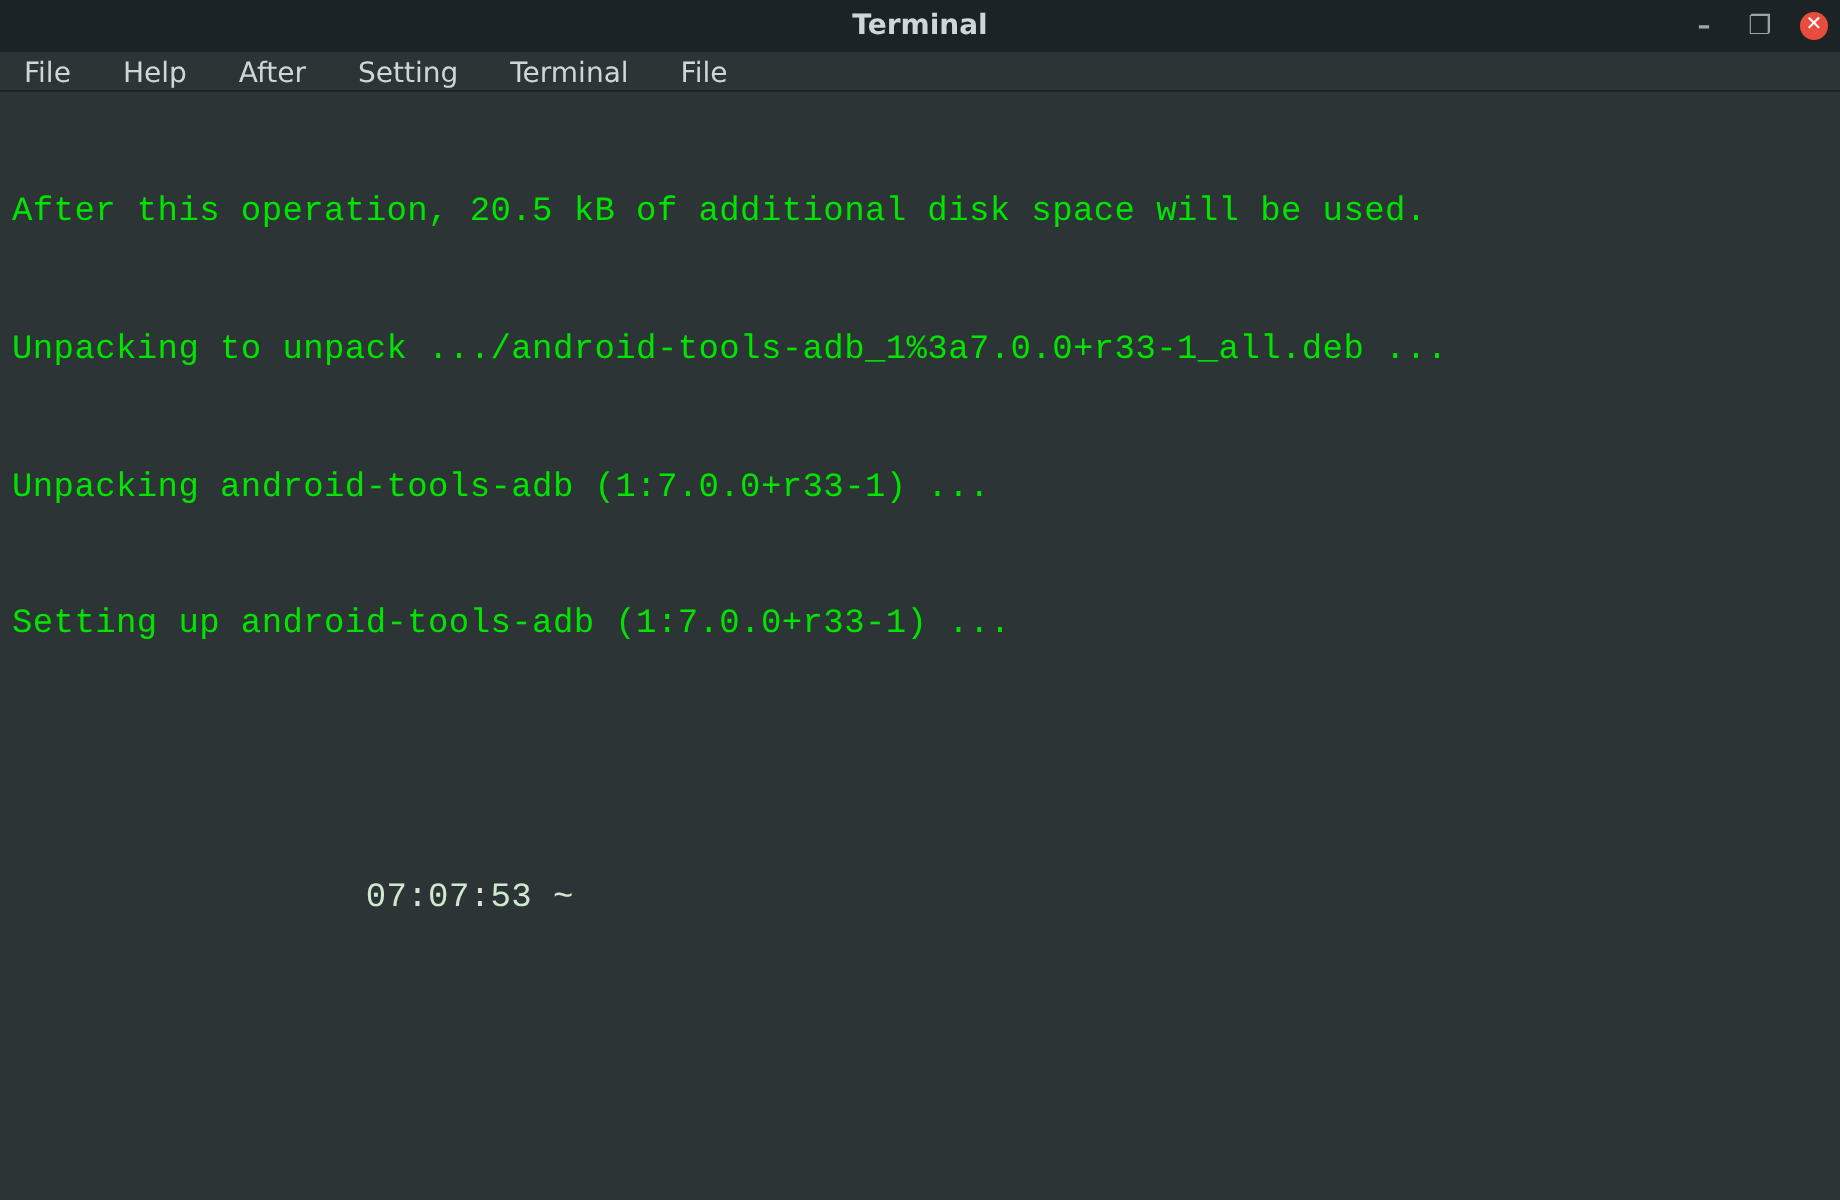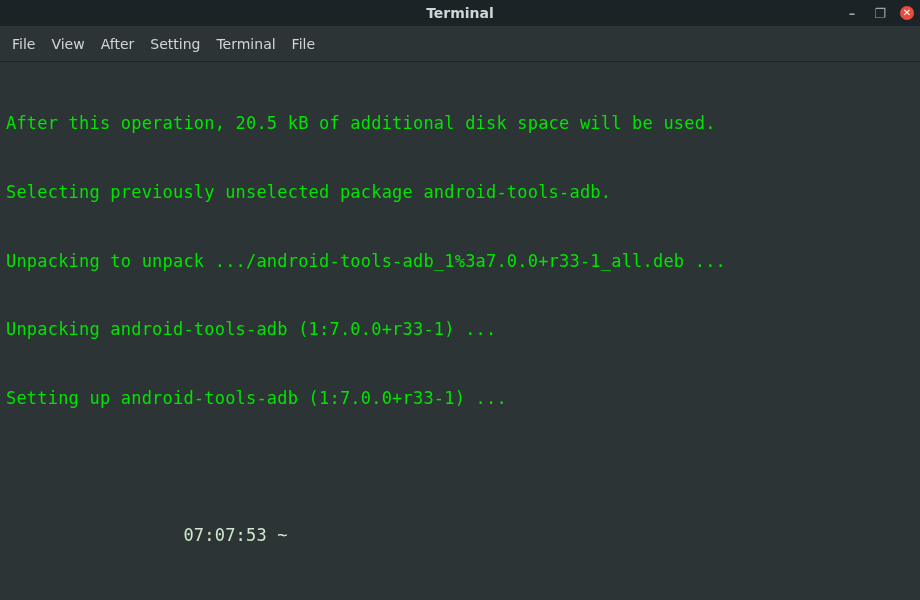--- a/index.html
+++ b/index.html
@@ -50,45 +50,46 @@
     }
     .win-btn.close {
       background: #e74c3c;
       border-radius: 50%;
       width: 14px;
       height: 14px;
       color: #fff;
       font-size: 10px;
     }
     .menubar {
-      height: 36px;
+      height: 20px;
       background: #2d3436;
       display: flex;
-      align-items: center;
-      gap: 16px;
+      align-items: flex-end;
+      gap: 26px;
       padding: 0 12px;
       color: #d0d6d8;
       font-family: "DejaVu Sans", sans-serif;
       font-size: 14px;
       border-bottom: 1px solid #1c2326;
     }
     .menu-item {
       cursor: pointer;
     }
     .terminal-body {
       padding: 4px 6px;
       line-height: 1.35;
       white-space: pre-wrap;
       word-break: break-all;
       font-size: 17px;
       color: #00e400;
       letter-spacing: 0.2px;
     }
     .line {
       display: block;
+      font-family: Liberation Mono, monospace;
     }
     .blank {
       height: 1.3em;
     }
     .prompt-time {
       color: #cfe8cf;
     }
   </style>
 </head>
 <body>
@@ -97,30 +98,29 @@
   <span>Terminal</span>
   <div class="window-controls">
     <div class="win-btn">–</div>
     <div class="win-btn">❐</div>
     <div class="win-btn close">✕</div>
   </div>
 </div>
 
 <div class="menubar">
   <span class="menu-item">File</span>
-  <span class="menu-item">View</span>
+  <span class="menu-item">Help</span>
   <span class="menu-item">After</span>
   <span class="menu-item">Setting</span>
   <span class="menu-item">Terminal</span>
   <span class="menu-item">File</span>
 </div>
 
 <div class="terminal-body">
   <span class="line">After this operation, 20.5 kB of additional disk space will be used.</span>
-  <span class="line">Selecting previously unselected package android-tools-adb.</span>
   <span class="line">Unpacking to unpack .../android-tools-adb_1%3a7.0.0+r33-1_all.deb ...</span>
   <span class="line">Unpacking android-tools-adb (1:7.0.0+r33-1) ...</span>
   <span class="line">Setting up android-tools-adb (1:7.0.0+r33-1) ...</span>
   <div class="blank"></div>
   <span class="line prompt-time">                 07:07:53 ~</span>
   
   
   
   
   

